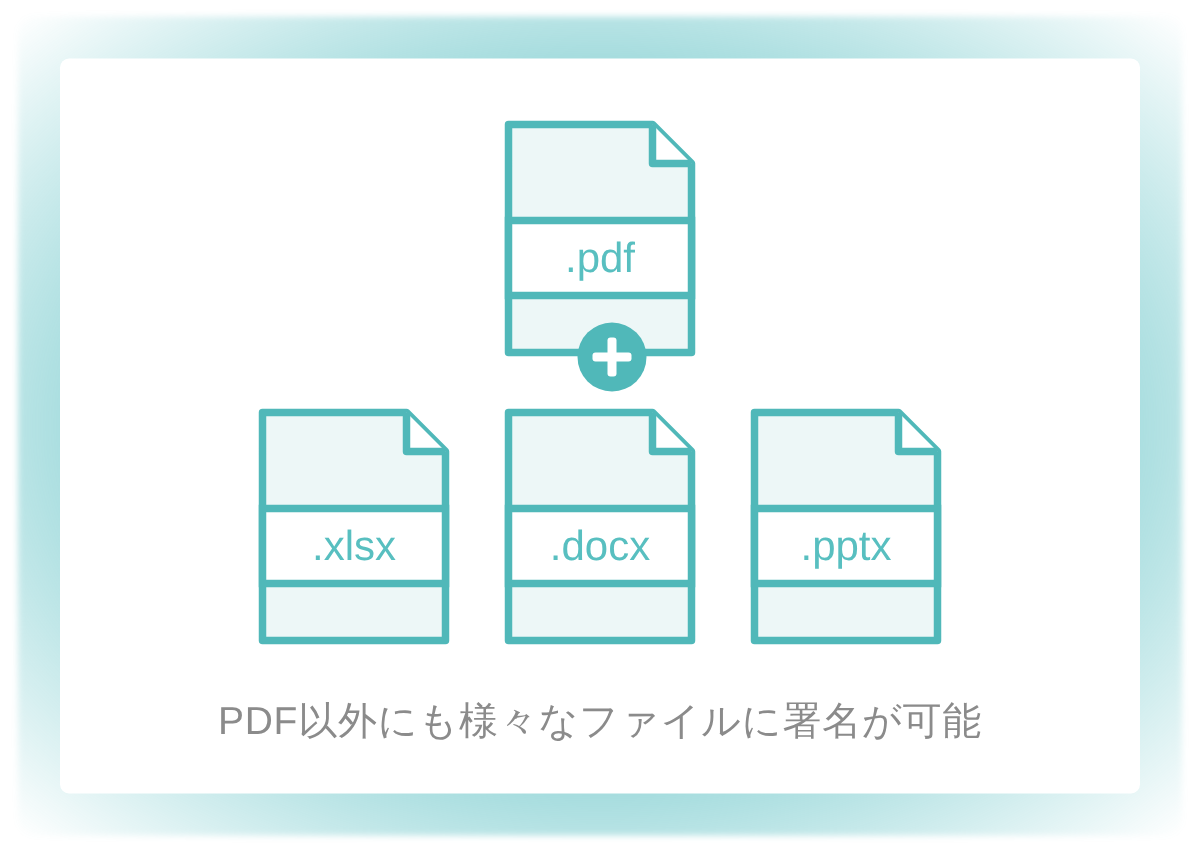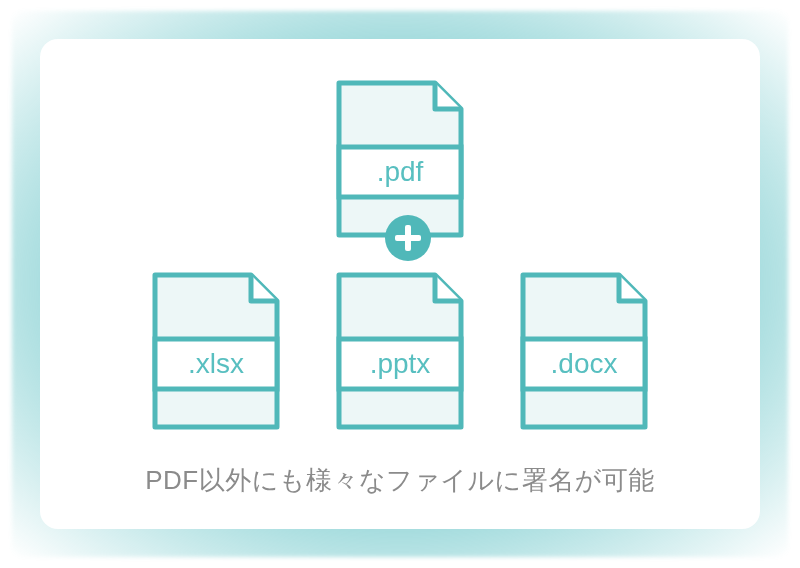--- a/index.html
+++ b/index.html
@@ -14,21 +14,21 @@
       display: flex;
       align-items: center;
       justify-content: center;
       background: #fff;
     }
     .card {
       position: relative;
       width: 720px;
       height: 490px;
       background: #fff;
-      border-radius: 18px;
+      border-radius: 6px;
     }
     .card::before {
       content: "";
       position: absolute;
       inset: -28px;
       border-radius: 10px;
       background: radial-gradient(ellipse at center, rgba(56,178,182,0.55) 55%, rgba(56,178,182,0) 100%);
       z-index: -1;
       filter: blur(2px);
     }
@@ -46,21 +46,21 @@
     }
     .file-icon {
       width: 130px;
       height: 160px;
       display: flex;
       flex-direction: column;
       position: relative;
     }
     .row {
       display: flex;
-      gap: 54px;
+      gap: 34px;
       margin-top: 32px;
     }
     .plus-badge {
       position: absolute;
       bottom: -22px;
       right: 34px;
       width: 46px;
       height: 46px;
       border-radius: 50%;
       background: #50b8b9;
@@ -121,29 +121,29 @@
           <path d="M 100 4 L 100 30 L 126 30" fill="#ffffff" stroke="#50b8b9" stroke-width="5" stroke-linejoin="round"></path>
           <rect x="4" y="68" width="122" height="50" fill="#ffffff" stroke="#50b8b9" stroke-width="5"></rect>
           <text x="65" y="102" text-anchor="middle" class="file-label">.xlsx</text>
         </svg>
       </div>
       <div class="file-icon">
         <svg viewBox="0 0 130 160" width="130" height="160">
           <path d="M 4 4 L 100 4 L 126 30 L 126 156 L 4 156 Z" fill="#edf7f7" stroke="#50b8b9" stroke-width="5" stroke-linejoin="round"></path>
           <path d="M 100 4 L 100 30 L 126 30" fill="#ffffff" stroke="#50b8b9" stroke-width="5" stroke-linejoin="round"></path>
           <rect x="4" y="68" width="122" height="50" fill="#ffffff" stroke="#50b8b9" stroke-width="5"></rect>
-          <text x="65" y="102" text-anchor="middle" class="file-label">.pptx</text>
+          <text x="65" y="102" text-anchor="middle" class="file-label">.docx</text>
         </svg>
       </div>
       <div class="file-icon">
         <svg viewBox="0 0 130 160" width="130" height="160">
           <path d="M 4 4 L 100 4 L 126 30 L 126 156 L 4 156 Z" fill="#edf7f7" stroke="#50b8b9" stroke-width="5" stroke-linejoin="round"></path>
           <path d="M 100 4 L 100 30 L 126 30" fill="#ffffff" stroke="#50b8b9" stroke-width="5" stroke-linejoin="round"></path>
           <rect x="4" y="68" width="122" height="50" fill="#ffffff" stroke="#50b8b9" stroke-width="5"></rect>
-          <text x="65" y="102" text-anchor="middle" class="file-label">.docx</text>
+          <text x="65" y="102" text-anchor="middle" class="file-label">.pptx</text>
         </svg>
       </div>
     </div>
 
     <div class="caption">PDF以外にも様々なファイルに署名が可能</div>
 
   </div>
 </div>
 
 </body></html>

